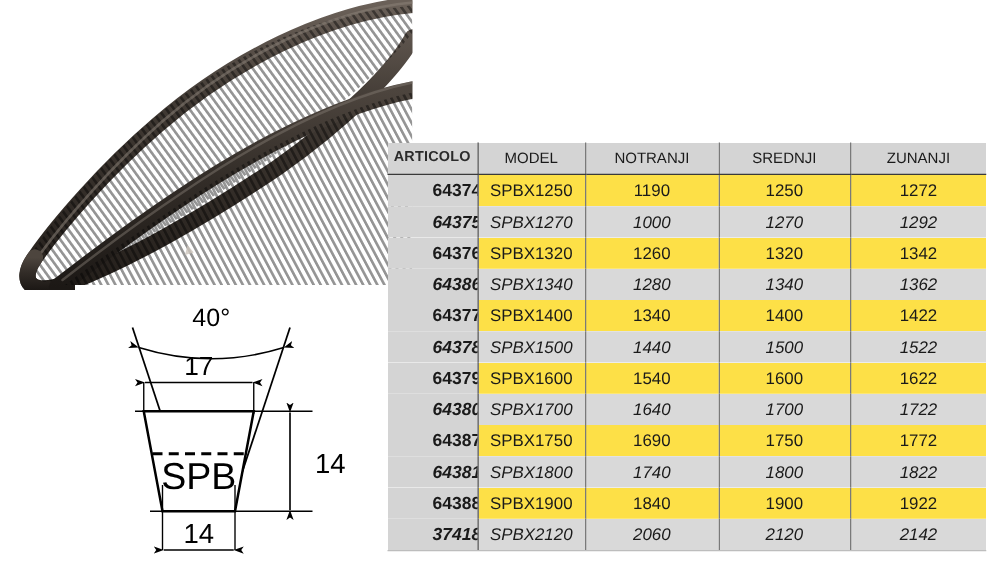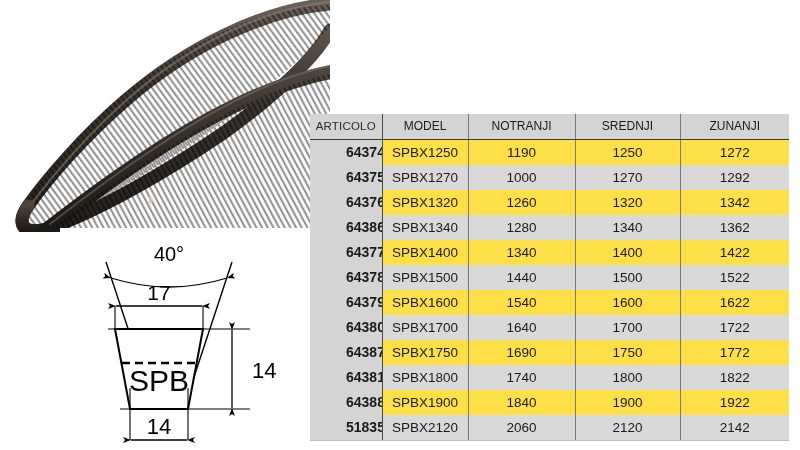--- a/index.html
+++ b/index.html
@@ -61,28 +61,28 @@
     overflow: hidden;
   }
   
   table.spec thead th {
     background: #d4d4d4;
     font-weight: normal;
     font-size: 12px;
     border-bottom: 1.5px solid #3a3a3a;
   }
   table.spec thead th.col-articolo {
-    font-weight: normal;
+    font-weight: bold;
     font-size: 11.5px;
     letter-spacing: 0.2px;
     color: #2b2b2b;
   }
   
   table.spec tbody tr.odd  td { background: #fde047; }
-  table.spec tbody tr.even td { background: #d9d9d9; }
+  table.spec tbody tr.even td { background: #d9d9d9; font-style: italic; }
 
   
   table.spec tbody td.c-art {
     background: #d4d4d4 !important;
     font-weight: bold;
     font-size: 14px;
     border-right: 1.5px solid #4a4a4a;
     padding-left: 36px;
   }
   table.spec thead th.col-articolo {
@@ -339,21 +339,21 @@
           <td class="c-zun">1822</td>
         </tr>
         <tr class="odd">
           <td class="c-art">64388</td>
           <td class="c-model">SPBX1900</td>
           <td class="c-not">1840</td>
           <td class="c-sred">1900</td>
           <td class="c-zun">1922</td>
         </tr>
         <tr class="even">
-          <td class="c-art">51835</td>
+          <td class="c-art">37418</td>
           <td class="c-model">SPBX2120</td>
           <td class="c-not">2060</td>
           <td class="c-sred">2120</td>
           <td class="c-zun">2142</td>
         </tr>
       </tbody>
   </table>
   <div class="tbl-bottom-rule"></div>
 </div>
 

